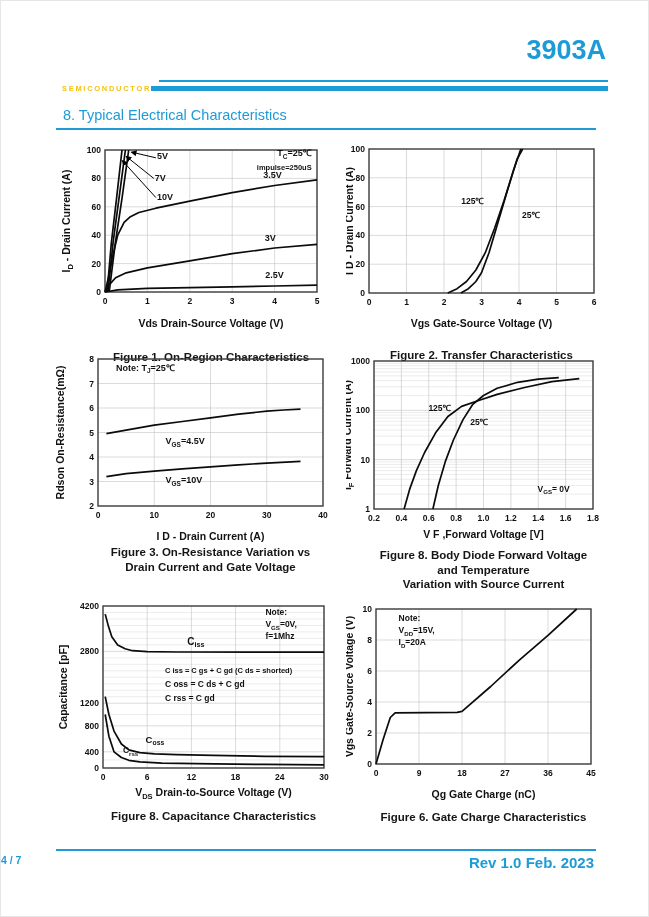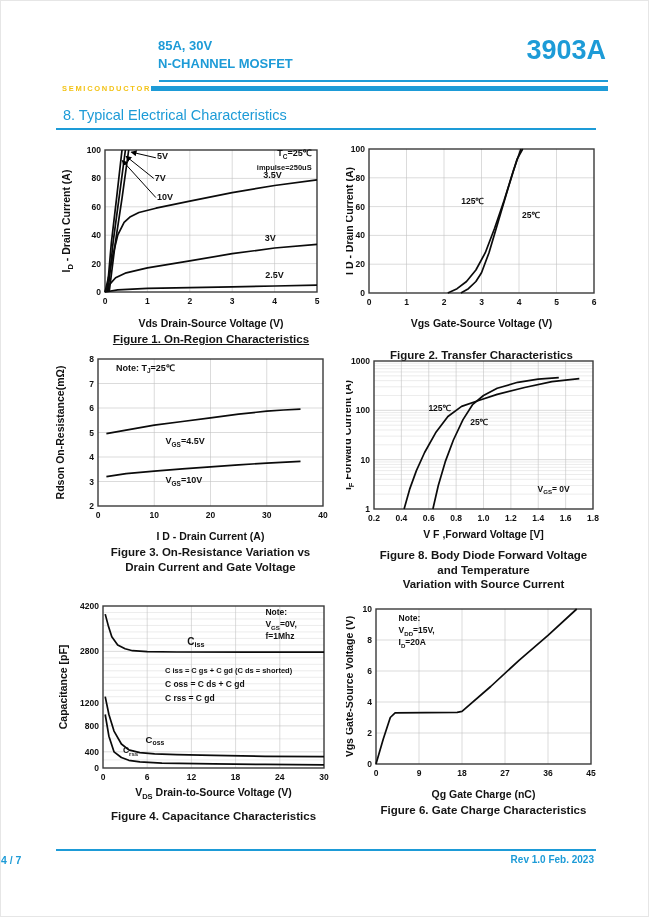--- a/index.html
+++ b/index.html
@@ -24,31 +24,27 @@
   .fig{position:absolute;}
   .fig svg{display:block;}
   .fig1{left:55px;top:141px;}  .fig2{left:345px;top:141px;}
   .fig3{left:55px;top:352px;}  .fig4{left:345px;top:352px;}
   .fig5{left:55px;top:596px;}  .fig6{left:345px;top:596px;}
   .caption{font-weight:700;font-size:11.5px;color:#151515;line-height:1.28;text-align:center;}
   
   .footer-rule{position:absolute;left:55px;top:848px;width:540px;height:2px;background:var(--blue);}
   .page-num{position:absolute;left:0;top:853px;width:610px;text-align:left;
             color:var(--blue);font-weight:700;font-size:10.5px;}
-  .rev{position:absolute;right:54px;top:853px;color:var(--blue);font-weight:700;font-size:10px;}
+  .rev{position:absolute;right:54px;top:853px;color:var(--blue);font-weight:700;font-size:15px;}
 </style>
 </head>
 <body>
 
 <div class="page">
   <div class="brand-sub">SEMICONDUCTORS</div>
-  <div class="device">
-    <div>85A, 30V</div>
-    <div>N-CHANNEL MOSFET</div>
-  </div>
   <div class="part-number">3903A</div>
   <div class="rule-thin"></div>
   <div class="rule-thick"></div>
 
   <div class="section-title">8. Typical Electrical Characteristics</div>
   <div class="section-rule"></div>
 
   <div id="charts">
       <div class="fig fig1">
         <svg width="282" height="190" viewBox="0 0 282 190">
@@ -94,21 +90,21 @@
           <text x="216.48000000000002" y="36.39999999999999" text-anchor="middle" font-size="9" font-weight="700" fill="#111"><tspan>3.5V</tspan></text>
           <text x="214.36" y="98.88" text-anchor="middle" font-size="9" font-weight="700" fill="#111"><tspan>3V</tspan></text>
           <text x="218.60000000000002" y="135.8" text-anchor="middle" font-size="9" font-weight="700" fill="#111"><tspan>2.5V</tspan></text>
           <text x="100.94" y="17.22999999999999" text-anchor="start" font-size="9" font-weight="700" fill="#111"><tspan>5V</tspan></text>
           <text x="98.82" y="38.53" text-anchor="start" font-size="9" font-weight="700" fill="#111"><tspan>7V</tspan></text>
           <text x="100.94" y="58.41" text-anchor="start" font-size="9" font-weight="700" fill="#111"><tspan>10V</tspan></text>
           <line x1="99.88" y1="15.810000000000002" x2="75.5" y2="10.129999999999995" stroke="#000" stroke-width="1" marker-end="url(#figure-1-ah)"></line>
           <line x1="97.76" y1="36.39999999999999" x2="70.2" y2="14.390000000000015" stroke="#000" stroke-width="1" marker-end="url(#figure-1-ah)"></line>
           <line x1="99.88" y1="55.56999999999999" x2="66.384" y2="18.650000000000006" stroke="#000" stroke-width="1" marker-end="url(#figure-1-ah)"></line>
         </svg>
-        <div class="caption" style="width: 310px; margin-top: 0; text-decoration: underline;">
+        <div class="caption" style="width: 310px; margin-top: 18px;">
           <div>Figure 1. On-Region Characteristics</div>
         </div>
       </div>
       <div class="fig fig2">
         <svg width="260" height="190" viewBox="0 0 260 190">
           <line x1="60.5" x2="60.5" y1="7" y2="151" stroke="#c3c3c3" stroke-width="0.6"></line>
           <line x1="98" x2="98" y1="7" y2="151" stroke="#c3c3c3" stroke-width="0.6"></line>
           <line x1="135.5" x2="135.5" y1="7" y2="151" stroke="#c3c3c3" stroke-width="0.6"></line>
           <line x1="173" x2="173" y1="7" y2="151" stroke="#c3c3c3" stroke-width="0.6"></line>
           <line x1="210.5" x2="210.5" y1="7" y2="151" stroke="#c3c3c3" stroke-width="0.6"></line>
@@ -320,21 +316,21 @@
           <text x="209.435" y="30.384000000000015" text-anchor="start" font-size="8.5" font-weight="700" fill="#111"><tspan>V</tspan><tspan dy="2.5" font-size="72%">GS</tspan><tspan dy="-2.5">​</tspan><tspan>=0V,</tspan></text>
           <text x="209.435" y="42.20999999999998" text-anchor="start" font-size="8.5" font-weight="700" fill="#111"><tspan>f=1Mhz</tspan></text>
           <text x="139.82" y="47.879999999999995" text-anchor="middle" font-size="10" font-weight="700" fill="#111"><tspan>C</tspan><tspan dy="2.5" font-size="72%">iss</tspan><tspan dy="-2.5">​</tspan></text>
           <text x="108.88" y="76.23" text-anchor="start" font-size="7.5" font-weight="700" fill="#111"><tspan>C iss = C gs + C gd (C ds = shorted)</tspan></text>
           <text x="108.88" y="90" text-anchor="start" font-size="8.5" font-weight="700" fill="#111"><tspan>C oss = C ds + C gd</tspan></text>
           <text x="108.88" y="103.77000000000001" text-anchor="start" font-size="8.5" font-weight="700" fill="#111"><tspan>C rss = C gd</tspan></text>
           <text x="98.935" y="145.89" text-anchor="middle" font-size="9.5" font-weight="700" fill="#111"><tspan>C</tspan><tspan dy="2.5" font-size="72%">oss</tspan><tspan dy="-2.5">​</tspan></text>
           <text x="74.625" y="156.42" text-anchor="middle" font-size="8.5" font-weight="700" fill="#111"><tspan>C</tspan><tspan dy="2.5" font-size="72%">rss</tspan><tspan dy="-2.5">​</tspan></text>
         </svg>
         <div class="caption" style="width: 315px; margin-top: 8px;">
-          <div>Figure 4. Capacitance Characteristics</div>
+          <div>Figure 8. Capacitance Characteristics</div>
         </div>
       </div>
       <div class="fig fig6">
         <svg width="256" height="206" viewBox="0 0 256 206">
           <line x1="73" x2="73" y1="12" y2="167" stroke="#c3c3c3" stroke-width="0.6"></line>
           <line x1="116" x2="116" y1="12" y2="167" stroke="#c3c3c3" stroke-width="0.6"></line>
           <line x1="159" x2="159" y1="12" y2="167" stroke="#c3c3c3" stroke-width="0.6"></line>
           <line x1="202" x2="202" y1="12" y2="167" stroke="#c3c3c3" stroke-width="0.6"></line>
           <line x1="30" x2="245" y1="136" y2="136" stroke="#c3c3c3" stroke-width="0.6"></line>
           <line x1="30" x2="245" y1="105" y2="105" stroke="#c3c3c3" stroke-width="0.6"></line>
@@ -361,21 +357,21 @@
           <text x="26" y="108" text-anchor="end" font-size="8.5" font-weight="700" fill="#111"><tspan>4</tspan></text>
           <text x="26" y="77" text-anchor="end" font-size="8.5" font-weight="700" fill="#111"><tspan>6</tspan></text>
           <text x="26" y="46" text-anchor="end" font-size="8.5" font-weight="700" fill="#111"><tspan>8</tspan></text>
           <text x="26" y="15" text-anchor="end" font-size="8.5" font-weight="700" fill="#111"><tspan>10</tspan></text>
           <text x="137.5" y="201" text-anchor="middle" font-size="10.5" font-weight="700" fill="#111"><tspan>Qg Gate Charge (nC)</tspan></text>
           <text x="7" y="89.5" text-anchor="middle" font-size="10.5" font-weight="700" fill="#111" transform="rotate(-90 7 89.5)"><tspan>Vgs Gate-Source Voltage (V)</tspan></text>
           <text x="52.575" y="23.625" text-anchor="start" font-size="8.5" font-weight="700" fill="#111"><tspan>Note:</tspan></text>
           <text x="52.575" y="36.025000000000006" text-anchor="start" font-size="8.5" font-weight="700" fill="#111"><tspan>V</tspan><tspan dy="2.5" font-size="72%">DD</tspan><tspan dy="-2.5">​</tspan><tspan>=15V,</tspan></text>
           <text x="52.575" y="48.425" text-anchor="start" font-size="8.5" font-weight="700" fill="#111"><tspan>I</tspan><tspan dy="2.5" font-size="72%">D</tspan><tspan dy="-2.5">​</tspan><tspan>=20A</tspan></text>
         </svg>
-        <div class="caption" style="width: 275px; ">
+        <div class="caption" style="width: 275px; margin-top: 7px;">
           <div>Figure 6. Gate Charge Characteristics</div>
         </div>
       </div>
     </div>
 
   <div class="footer-rule"></div>
   <div class="page-num">4 / 7</div>
   <div class="rev">Rev 1.0 Feb. 2023</div>
 </div>
 

